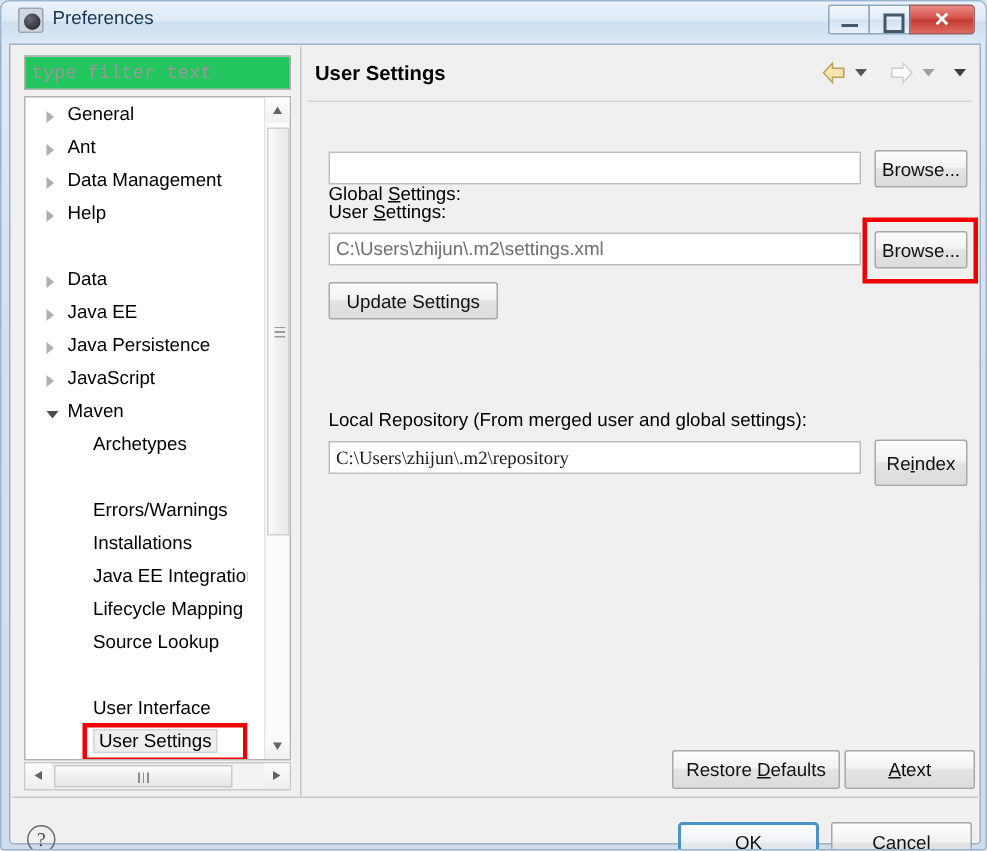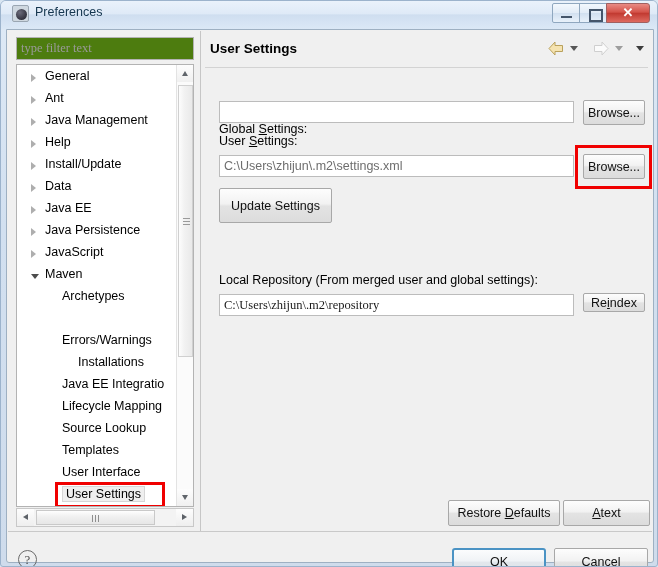--- a/index.html
+++ b/index.html
@@ -89,22 +89,22 @@
     position: absolute; left: 1px; top: 1px;
     width: 644px; height: 530px;
     background: #f0f0f0;
   }
 
   
   #filter-input {
     position: absolute; left: 8px; top: 6px;
     width: 178px; height: 23px;
     border: 1px solid #b3b3b3;
-    background: #4d7c0f;
-    font-family: Liberation Serif, serif;
+    background: #22c55e;
+    font-family: Liberation Mono, monospace;
     font-size: 12.5px;
     color: #222;
     padding: 0 4px;
   }
   #filter-input::placeholder { color: #9a9a9a; }
 
   #tree-panel {
     position: absolute; left: 8px; top: 33px;
     width: 178px; height: 443px;
     background: #ffffff;
@@ -370,29 +370,25 @@
             <div class="tree-row lvl1" style="top: 2px;">
               <span class="tw collapsed"></span>
               <span class="tree-label">General</span>
             </div>
             <div class="tree-row lvl1" style="top: 24px;">
               <span class="tw collapsed"></span>
               <span class="tree-label">Ant</span>
             </div>
             <div class="tree-row lvl1" style="top: 46px;">
               <span class="tw collapsed"></span>
-              <span class="tree-label">Java Management</span>
+              <span class="tree-label">Data Management</span>
             </div>
             <div class="tree-row lvl1" style="top: 68px;">
               <span class="tw collapsed"></span>
               <span class="tree-label">Help</span>
-            </div>
-            <div class="tree-row lvl1" style="top: 90px;">
-              <span class="tw collapsed"></span>
-              <span class="tree-label">Install/Update</span>
             </div>
             <div class="tree-row lvl1" style="top: 112px;">
               <span class="tw collapsed"></span>
               <span class="tree-label">Data</span>
             </div>
             <div class="tree-row lvl1" style="top: 134px;">
               <span class="tw collapsed"></span>
               <span class="tree-label">Java EE</span>
             </div>
             <div class="tree-row lvl1" style="top: 156px;">
@@ -406,34 +402,31 @@
             <div class="tree-row lvl1" style="top: 200px;">
               <span class="tw expanded"></span>
               <span class="tree-label">Maven</span>
             </div>
             <div class="tree-row lvl2" style="top: 222px;">
               <span class="tree-label">Archetypes</span>
             </div>
             <div class="tree-row lvl2" style="top: 266px;">
               <span class="tree-label">Errors/Warnings</span>
             </div>
-            <div class="tree-row lvl2" style="top: 288px; margin-left: 16px;">
+            <div class="tree-row lvl2" style="top: 288px;">
               <span class="tree-label">Installations</span>
             </div>
             <div class="tree-row lvl2" style="top: 310px; text-align: center;">
               <span class="tree-label">Java EE Integration</span>
             </div>
             <div class="tree-row lvl2" style="top: 332px;">
               <span class="tree-label">Lifecycle Mapping</span>
             </div>
             <div class="tree-row lvl2" style="top: 354px;">
               <span class="tree-label">Source Lookup</span>
-            </div>
-            <div class="tree-row lvl2" style="top: 376px;">
-              <span class="tree-label">Templates</span>
             </div>
             <div class="tree-row lvl2" style="top: 398px;">
               <span class="tree-label">User Interface</span>
             </div>
             <div class="tree-row lvl2 selected" style="top: 420px;">
               <span class="tree-label">User Settings</span>
             </div>
             <div class="annot" style="left: 38px; top: 417px; width: 110px; height: 26px;"></div>
           </div>
 
@@ -474,27 +467,27 @@
         <button class="btn" style="left:380px; top:69px; width:62px; height:25px;">Browse...</button>
 
         <div class="field-label" style="left:16px; top:103px;"><span>User </span><span class="mn">S</span><span>ettings:</span></div>
 
         <input class="txt-field" type="text" style="left: 16px; top: 124px; width: 355px;" value="C:\Users\zhijun\.m2\settings.xml">
 
         <button class="btn" style="left:380px; top:123px; width:62px; height:25px;">Browse...</button>
 
         <div class="annot" style="left:372px; top:114px; width:77px; height:44px;"></div>
 
-        <button class="btn" style="left:16px; top:157px; width:113px; height:35px;">Update Settings</button>
+        <button class="btn" style="left:16px; top:157px; width:113px; height:25px;">Update Settings</button>
 
         <div class="field-label" style="left:16px; top:242px;">Local Repository (From merged user and global settings):</div>
 
         <input class="txt-field dark" type="text" style="left: 16px; top: 263px; width: 355px; font-family: Liberation Serif, serif;" value="C:\Users\zhijun\.m2\repository">
 
-        <button class="btn" style="left:380px; top:262px; width:62px; height:19px;"><span>Re</span><span class="mn">i</span><span>ndex</span></button>
+        <button class="btn" style="left:380px; top:262px; width:62px; height:31px;"><span>Re</span><span class="mn">i</span><span>ndex</span></button>
 
         <button class="btn" style="left:245px; top:469px; width:112px; height:26px;"><span>Restore </span><span class="mn">D</span><span>efaults</span></button>
 
         <button class="btn" style="left:360px; top:469px; width:87px; height:26px;"><span></span><span class="mn">A</span><span>text</span></button>
       </div>
 
       <div id="footer-sep"></div>
       <div id="footer">
         <div id="help-icon">?</div>
         <button id="btn-ok" class="btn">OK</button>

